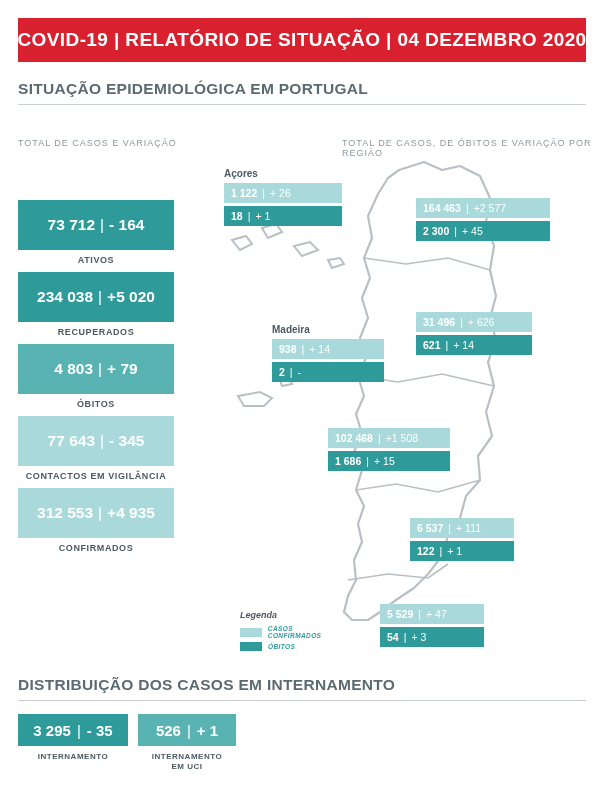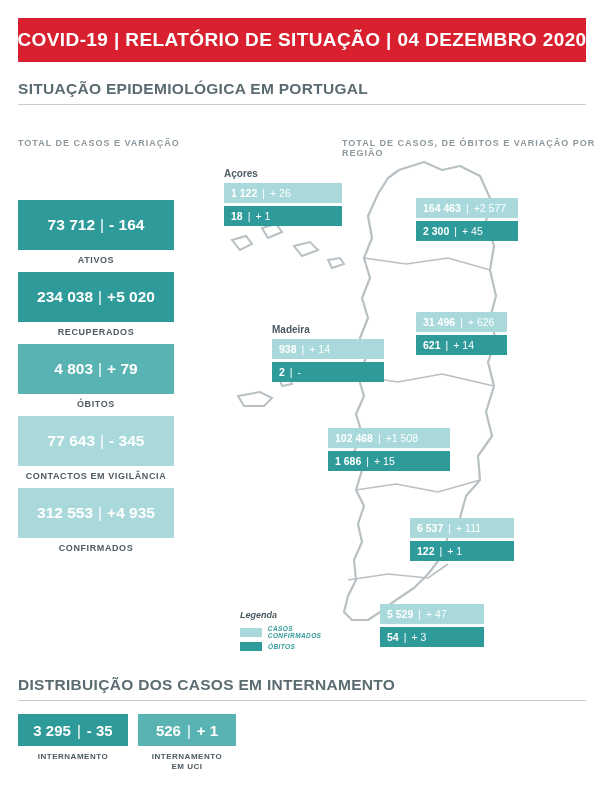--- a/index.html
+++ b/index.html
@@ -55,21 +55,20 @@
 
   #sec2-title { left: 18px; top: 676px; }
   #sec2-rule  { left: 18px; top: 700px; width: 568px; }
 
   
   .col-label {
     position: absolute;
     font-size: 9px;
     letter-spacing: 1px;
     color: #8d989e;
-    font-weight: bold;
   }
   #col-label-left  { left: 18px;  top: 138px; }
   #col-label-right { left: 294px; top: 138px; margin-left: 48px; }
 
   
   .stat-block {
     position: absolute;
     left: 18px;
     width: 156px;
   }
@@ -305,34 +304,34 @@
       <span class="vsep">|</span>
       <span class="delta">+ 14</span>
     </div>
     <div class="reg-bar bar-ob">
       <span class="num">2</span>
       <span class="vsep">|</span>
       <span class="delta">-</span>
     </div>
   </div>
 
-  <div class="region" style="left:188px; top:48px; width:102px;">
+  <div class="region" style="left:188px; top:48px; width:134px;">
     <div class="reg-bar bar-conf">
       <span class="num">164 463</span>
       <span class="vsep">|</span>
       <span class="delta">+2 577</span>
     </div>
     <div class="reg-bar bar-ob">
       <span class="num">2 300</span>
       <span class="vsep">|</span>
       <span class="delta">+ 45</span>
     </div>
   </div>
 
-  <div class="region" style="left:188px; top:162px; width:91px;">
+  <div class="region" style="left:188px; top:162px; width:116px;">
     <div class="reg-bar bar-conf">
       <span class="num">31 496</span>
       <span class="vsep">|</span>
       <span class="delta">+ 626</span>
     </div>
     <div class="reg-bar bar-ob">
       <span class="num">621</span>
       <span class="vsep">|</span>
       <span class="delta">+ 14</span>
     </div>

